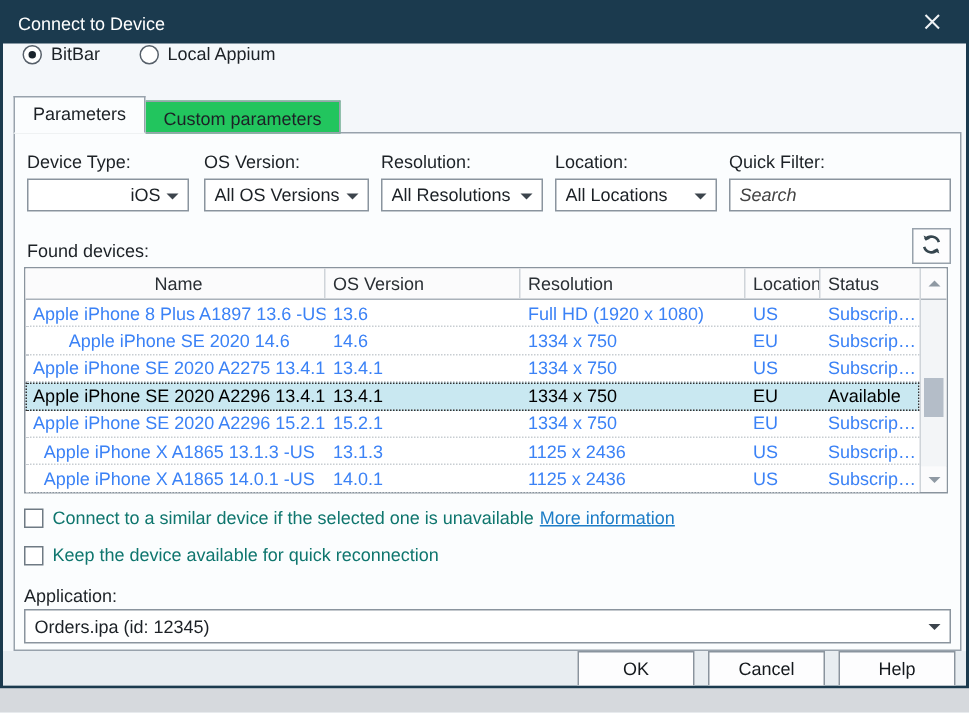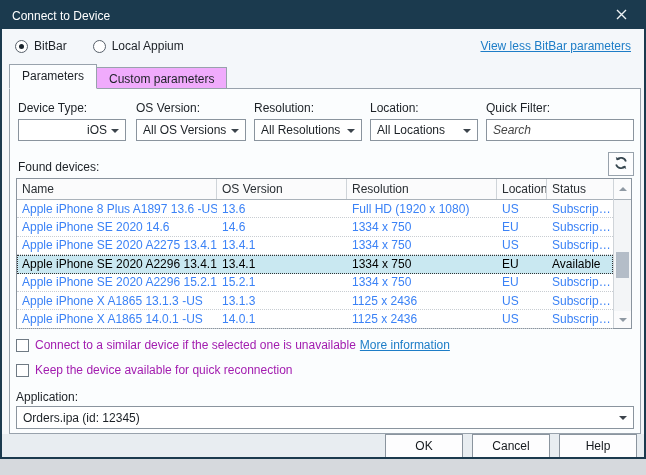--- a/index.html
+++ b/index.html
@@ -3,31 +3,31 @@
 <meta charset="utf-8">
 <style>
   html,body{margin:0;padding:0;background:#d6d9dd;font-family:"Liberation Sans",sans-serif;}
   *{box-sizing:border-box;}
   .dialog{position:relative;width:646px;height:459px;background:#f4f7fa;border:2px solid #1b3a4e;overflow:hidden;font-size:12px;color:#1c2126;}
   
   .titlebar{position:absolute;top:0;left:0;right:0;height:27px;background:#1b3a4e;color:#fff;display:flex;align-items:center;padding:0 10px;}
   .titlebar .title{flex:1;font-size:12px;}
   .close-btn{width:26px;height:22px;display:flex;align-items:center;justify-content:center;cursor:default;}
   
-  .radio-row{position:absolute;top:27px;left:0;right:0;height:34px;display:flex;align-items:center;padding:0 13px;}
+  .radio-row{position:absolute;top:27px;left:0;right:0;height:34px;display:flex;align-items:flex-start;padding:0 13px;}
   .radio-opt{display:flex;align-items:center;margin-right:26px;}
   .radio-circle{width:13px;height:13px;border:1px solid #57606a;border-radius:50%;background:#fff;margin-right:6px;position:relative;}
   .radio-opt.checked .radio-circle::after{content:"";position:absolute;left:3px;top:3px;width:5px;height:5px;border-radius:50%;background:#1a242c;}
   .spacer{flex:1;}
   a.link{color:#1d7dc7;text-decoration:underline;font-size:12px;}
   
   .tabstrip{position:absolute;left:7px;top:62px;display:flex;align-items:flex-end;z-index:3;}
   .tab{padding:4px 12px 5px 12px;border:1px solid #98a2ac;font-size:12px;}
   .tab.active{background:#fbfdfe;border-bottom:1px solid #fbfdfe;height:25px;position:relative;z-index:4;}
-  .tab.inactive{background:#f0abfc;height:22px;border-left:none;margin-bottom:0;}
+  .tab.inactive{background:#22c55e;height:22px;border-left:none;margin-bottom:0;}
   .tabpage{position:absolute;left:7px;top:86px;width:632px;height:346px;border:1px solid #98a2ac;background:#fbfdfe;z-index:1;}
   
   .flabel{position:absolute;top:99px;font-size:12px;color:#1c2126;z-index:2;}
   .combo{position:absolute;top:117px;height:22px;border:1px solid #8a949e;background:#fff;display:flex;align-items:center;padding:0 18px 0 6px;z-index:2;}
   .combo .val{flex:1;white-space:nowrap;overflow:hidden;}
   .caret{position:absolute;right:6px;top:9px;width:0;height:0;border-left:4px solid transparent;border-right:4px solid transparent;border-top:4px solid #3c444c;}
   .searchbox{position:absolute;top:117px;height:22px;border:1px solid #8a949e;background:#fff;display:flex;align-items:center;z-index:2;}
   .searchbox input{flex:1;border:none;outline:none;font-family:"Liberation Sans",sans-serif;font-size:12px;padding:0 4px 0 6px;background:transparent;color:#222;}
   .searchbox input::placeholder{font-style:italic;color:#444;opacity:1;}
   
@@ -35,37 +35,37 @@
   .refresh-btn{position:absolute;left:606px;top:150px;width:26px;height:24px;border:1px solid #98a2ac;background:#fdfdfe;display:flex;align-items:center;justify-content:center;z-index:2;}
   
   .grid{position:absolute;left:14px;top:176px;width:616px;height:151px;border:1px solid #8a949e;background:#fff;z-index:2;}
   .grid-inner{position:absolute;left:0;top:0;right:18px;bottom:0;}
   .thead{display:flex;height:21px;background:#fbfbfc;border-bottom:1px solid #aab2ba;}
   .th{padding:3px 0 0 5px;font-size:12px;color:#2a2f34;border-right:1px solid #cfd4d9;white-space:nowrap;overflow:hidden;}
   .trow{display:flex;height:18.4px;border-bottom:1px dotted #c8cdd2;align-items:center;cursor:default;}
   .td{padding:0 0 0 5px;font-size:12px;color:#3b82f6;white-space:nowrap;overflow:hidden;}
   .trow.selected{background:#c9e8f1;outline:1px dotted #333;outline-offset:-1px;}
   .trow.selected .td{color:#000;}
-  .col-name{width:200px;}
+  .col-name{width:200px;text-align:center;}
   .col-os{width:130px;}
   .col-res{width:150px;}
   .col-loc{width:50px;}
   .col-status{width:66px;border-right:none;}
   
   .vscroll{position:absolute;top:0;right:0;width:18px;bottom:0;border-left:1px solid #cfd4d9;display:flex;flex-direction:column;}
   .scroll-btn{height:17px;background:#fbfbfc;display:flex;align-items:center;justify-content:center;}
   .scroll-btn.up{height:21px;border-bottom:1px solid #aab2ba;}
   .tri-up{width:0;height:0;border-left:4px solid transparent;border-right:4px solid transparent;border-bottom:4px solid #8f99a3;}
   .tri-down{width:0;height:0;border-left:4px solid transparent;border-right:4px solid transparent;border-top:4px solid #8f99a3;}
   .scroll-track{flex:1;background:#f3f5f7;position:relative;}
   .scroll-thumb{position:absolute;left:2px;right:2px;top:52px;height:26px;background:#b4bdc8;}
   
   .check-row{position:absolute;left:14px;display:flex;align-items:center;z-index:2;}
   .checkbox{width:13px;height:13px;border:1px solid #6f7a84;background:#fff;margin-right:6px;flex:none;}
-  .check-row .lbl{font-size:12px;color:#a21caf;}
+  .check-row .lbl{font-size:12px;color:#0f766e;}
   .check-row a.link{margin-left:4px;}
   
   .app-label{position:absolute;left:14px;top:388px;z-index:2;}
   .app-combo{position:absolute;left:14px;top:404px;width:618px;height:23px;border:1px solid #8a949e;background:#fff;display:flex;align-items:center;padding:0 18px 0 6px;z-index:2;}
   
   .footer{position:absolute;left:0;right:0;bottom:0;top:432px;background:#e8edf1;display:flex;align-items:center;justify-content:flex-end;gap:9px;padding-right:7px;z-index:0;padding-left:44px;}
   .btn{width:78px;height:24px;background:#fdfdfe;border:1px solid #8a949e;font-family:"Liberation Sans",sans-serif;font-size:12px;color:#15191d;display:flex;align-items:center;justify-content:center;}
 </style>
 </head>
 <body>
@@ -86,21 +86,20 @@
   <div class="radio-row">
     <div class="radio-opt checked">
       <span class="radio-circle"></span>
       <span>BitBar</span>
     </div>
     <div class="radio-opt">
       <span class="radio-circle"></span>
       <span>Local Appium</span>
     </div>
     <div class="spacer"></div>
-    <a class="link" href="#">View less BitBar parameters</a>
   </div>
 
   <div class="tabstrip">
     <div class="tab active">Parameters</div>
     <div class="tab inactive">Custom parameters</div>
   </div>
   <div class="tabpage"></div>
 
   <div class="flabel" style="left:16px;">Device Type:</div>
   <div class="flabel" style="left:134px;">OS Version:</div>

